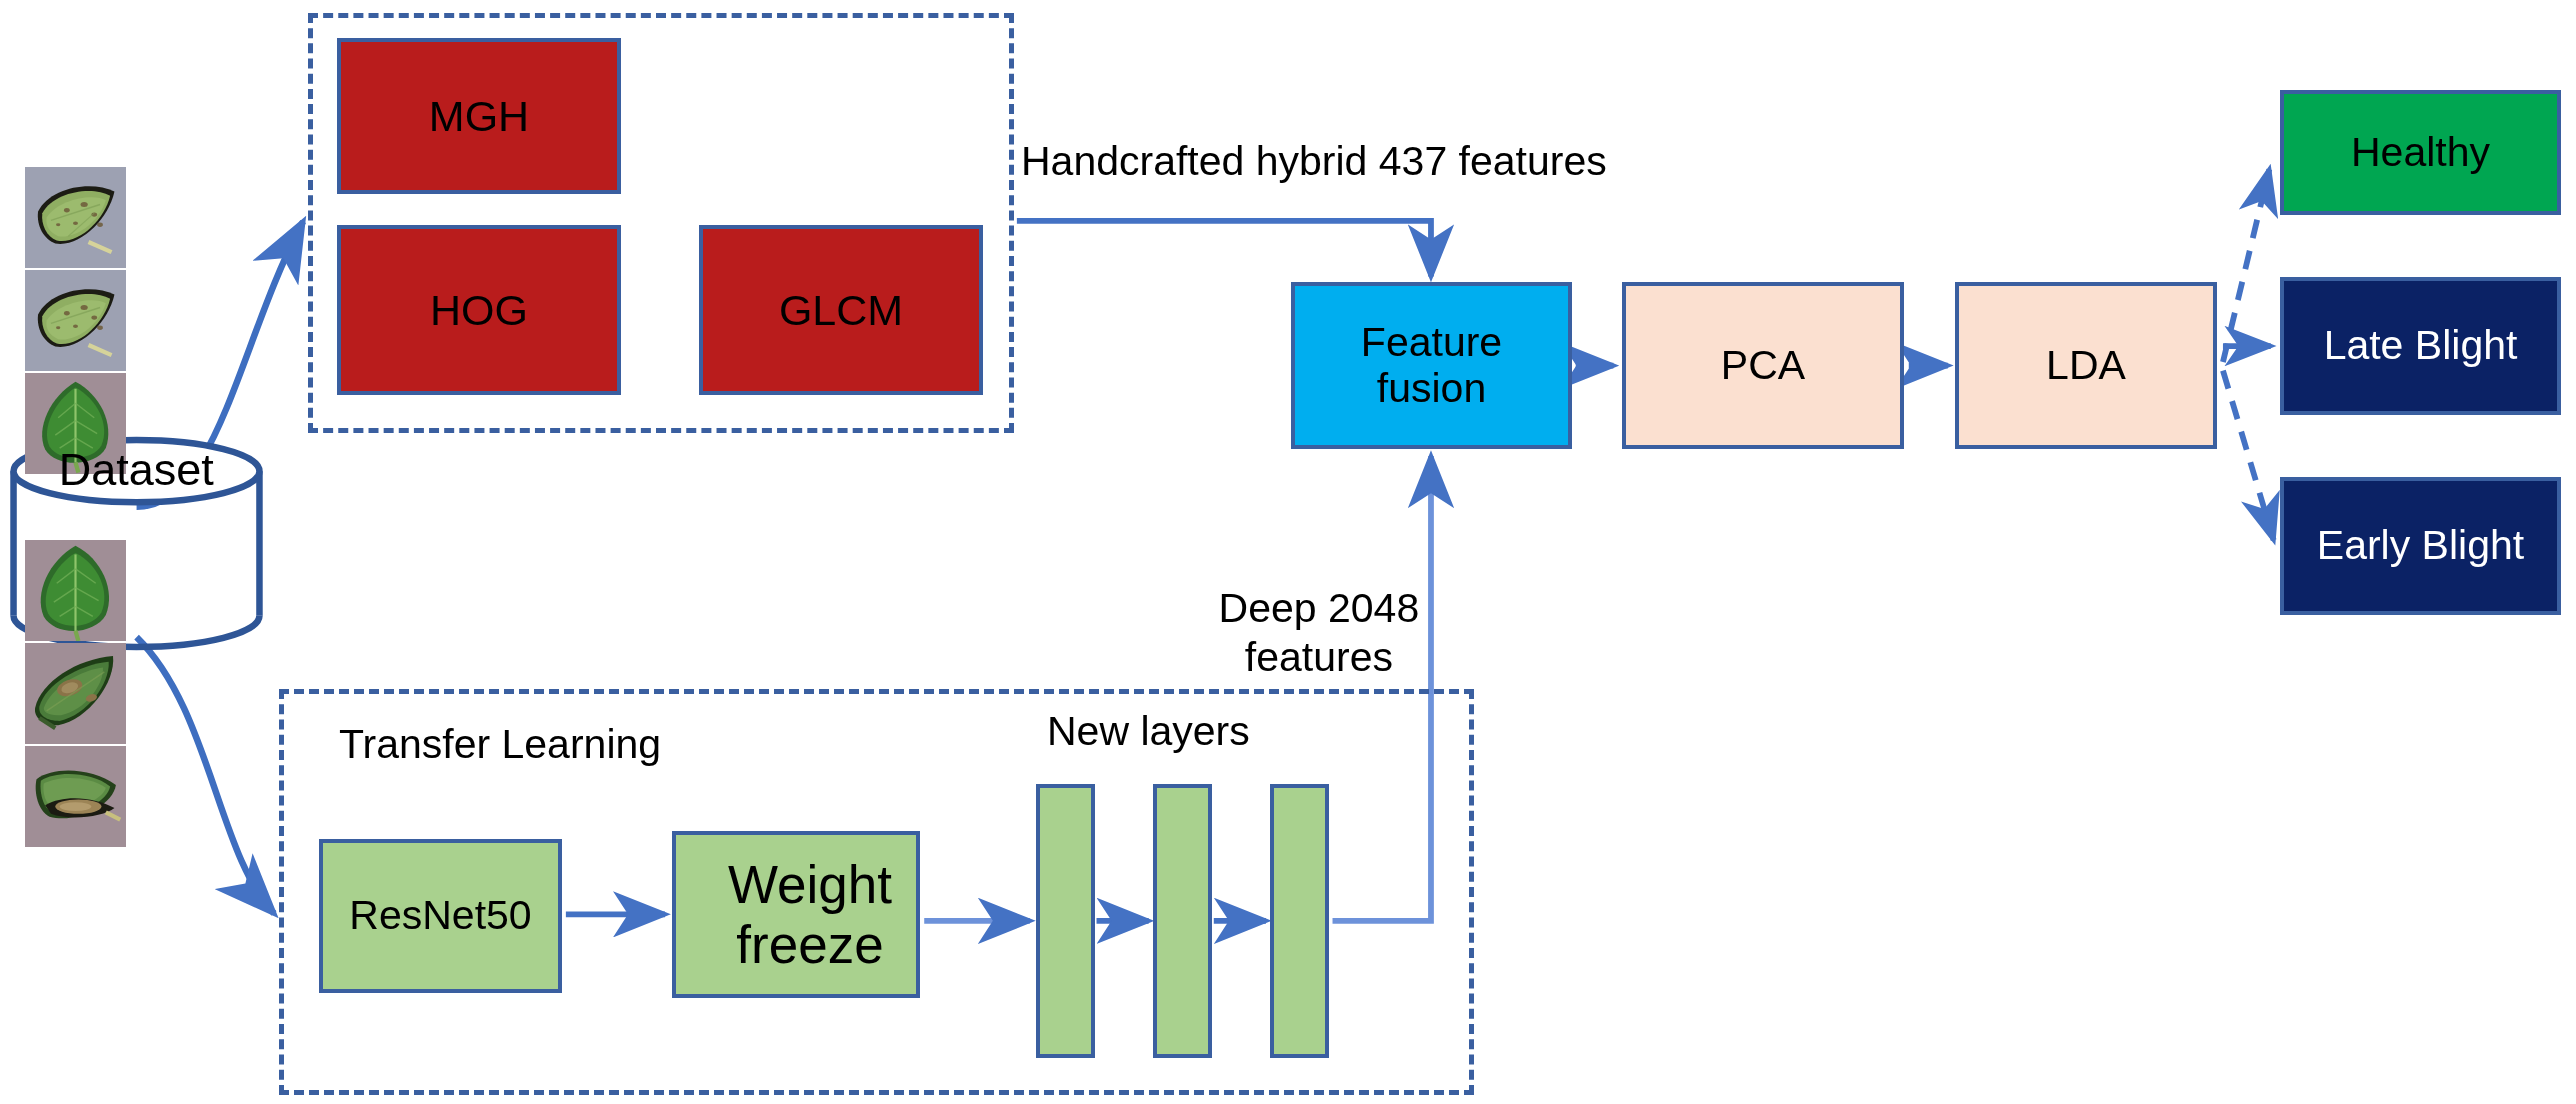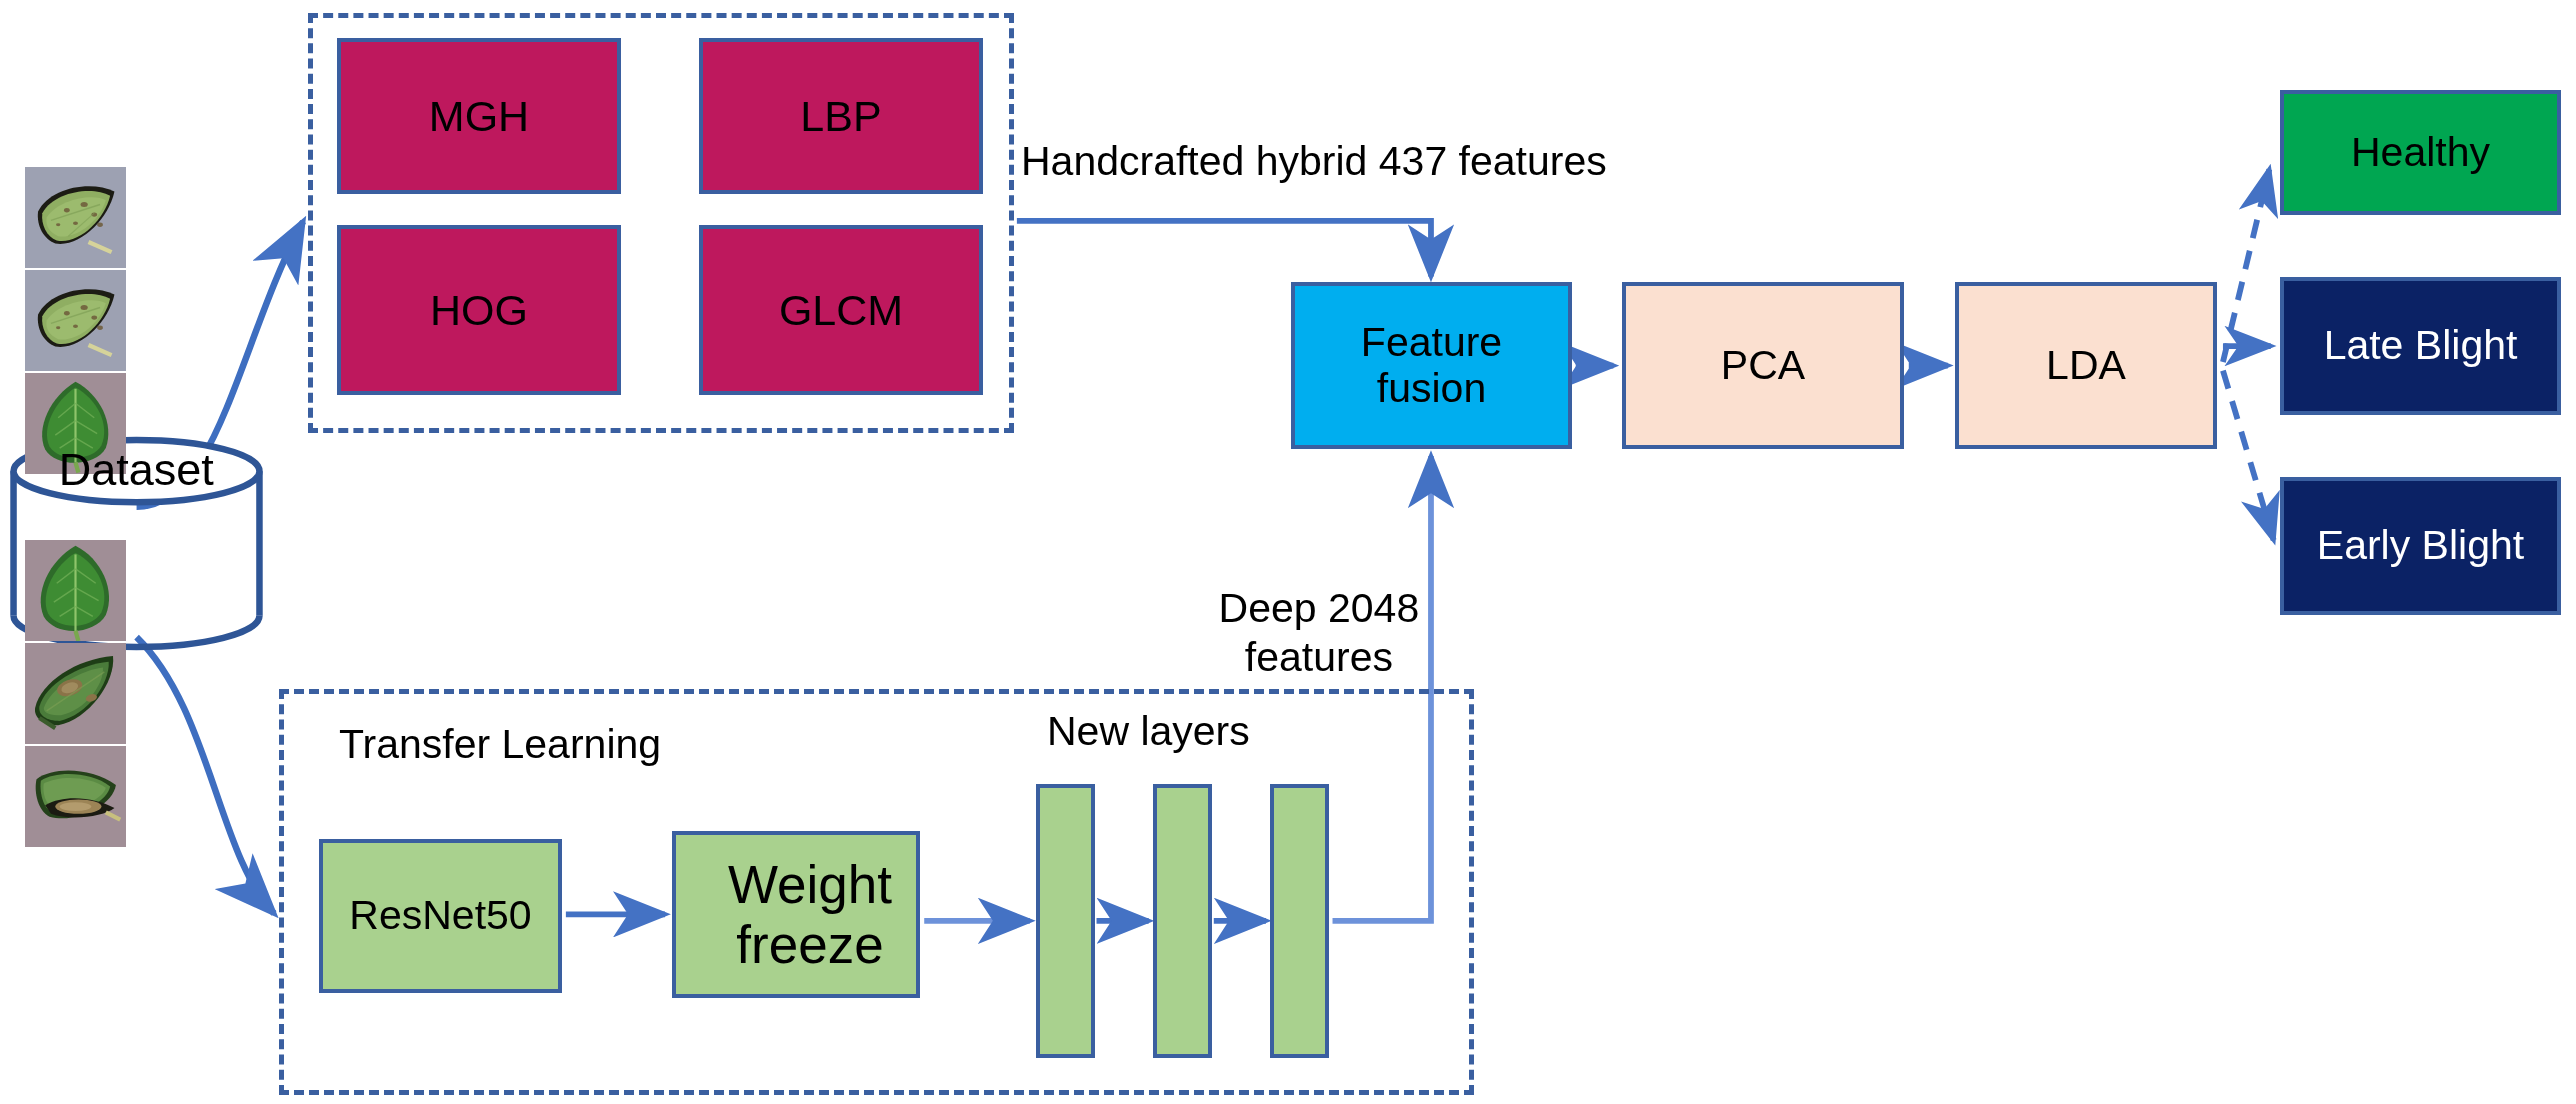--- a/index.html
+++ b/index.html
@@ -15,21 +15,21 @@
   .node span{display:block;width:100%;}
 
   .dashed-group{position:absolute;box-sizing:border-box;
         border:5px dashed #3A5FA0;z-index:1;background:transparent;}
 
   .grp-label{position:absolute;color:#000000;z-index:5;white-space:nowrap;}
 
   .edge-label{position:absolute;color:#000;z-index:6;white-space:pre;text-align:center;}
 
   
-  .hc{background:#be185d;}
+  .hc{background:#b91c1c;}
   .fusion{background:#00AEEF;}
   .reduce{background:#FBE0D0;}
   .tl{background:#A9D18E;}
   .healthy{background:#00A651;color:#000;}
   .blight{background:#0B2265;color:#ffffff;}
 
   
   .leafstrip{position:absolute;z-index:3;}
   .leaf{position:absolute;width:101px;height:101px;overflow:hidden;}
   .leaf svg{display:block;width:101px;height:101px;}
@@ -152,23 +152,20 @@
       <path d="M10 250 A170 43 0 0 0 350 250" fill="none" stroke="#2E5596" stroke-width="9"></path>
     </svg>
   </div>
   <div class="grp-label" style="left:5.8px;top:444px;width:261px;text-align:center;font-size:45px;">Dataset</div>
 
   <div class="dashed-group" style="left:308px;top:13px;width:706px;height:420px;"></div>
 
   <div class="node hc" style="left:337px;top:38px;width:284px;height:156px;font-size:43px;">
     <span>MGH</span>
   </div>
-  <div class="node hc" style="left:699px;top:38px;width:284px;height:156px;font-size:43px;">
-    <span>LBP</span>
-  </div>
   <div class="node hc" style="left:337px;top:225px;width:284px;height:170px;font-size:43px;">
     <span>HOG</span>
   </div>
   <div class="node hc" style="left:699px;top:225px;width:284px;height:170px;font-size:43px;">
     <span>GLCM</span>
   </div>
 
   <div class="edge-label" style="left:1021px;top:138px;font-size:41px;">Handcrafted hybrid 437 features</div>
 
   <div class="dashed-group" style="left:279px;top:689px;width:1195px;height:406px;"></div>

